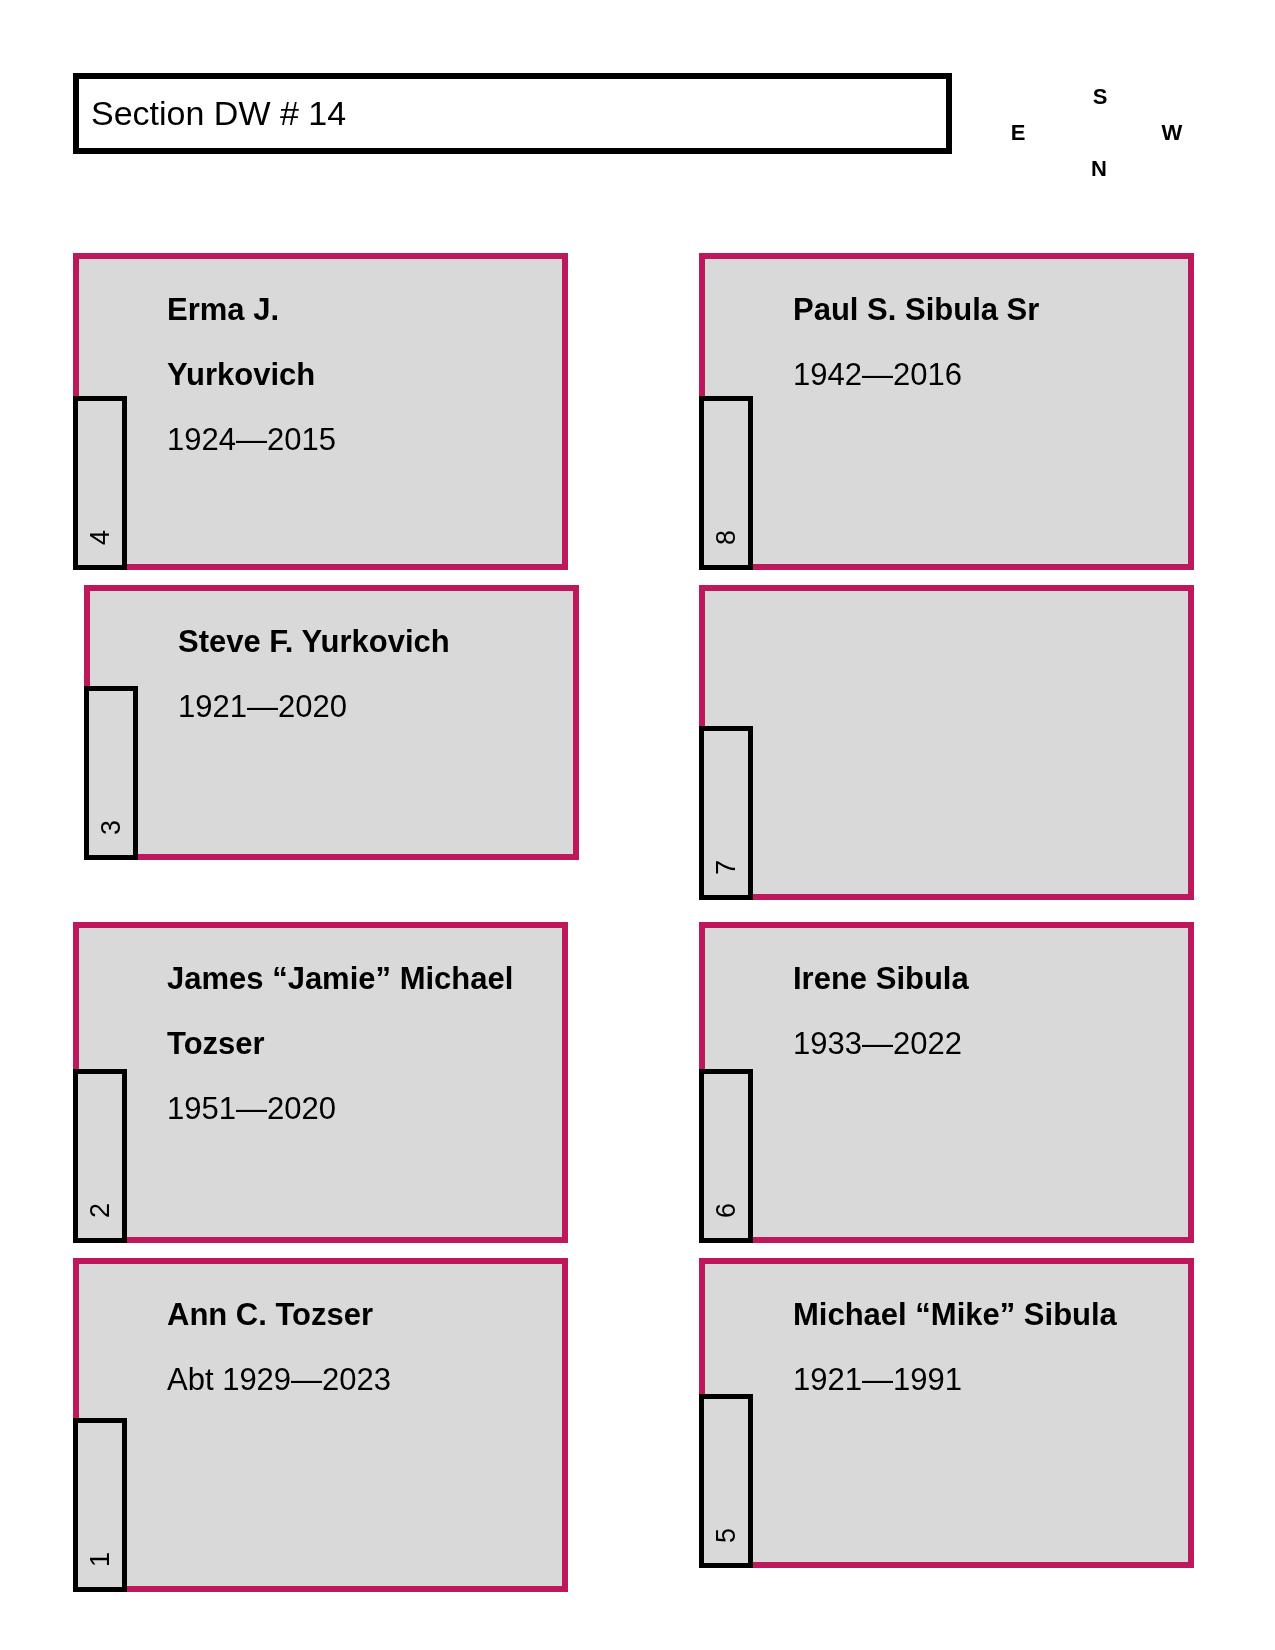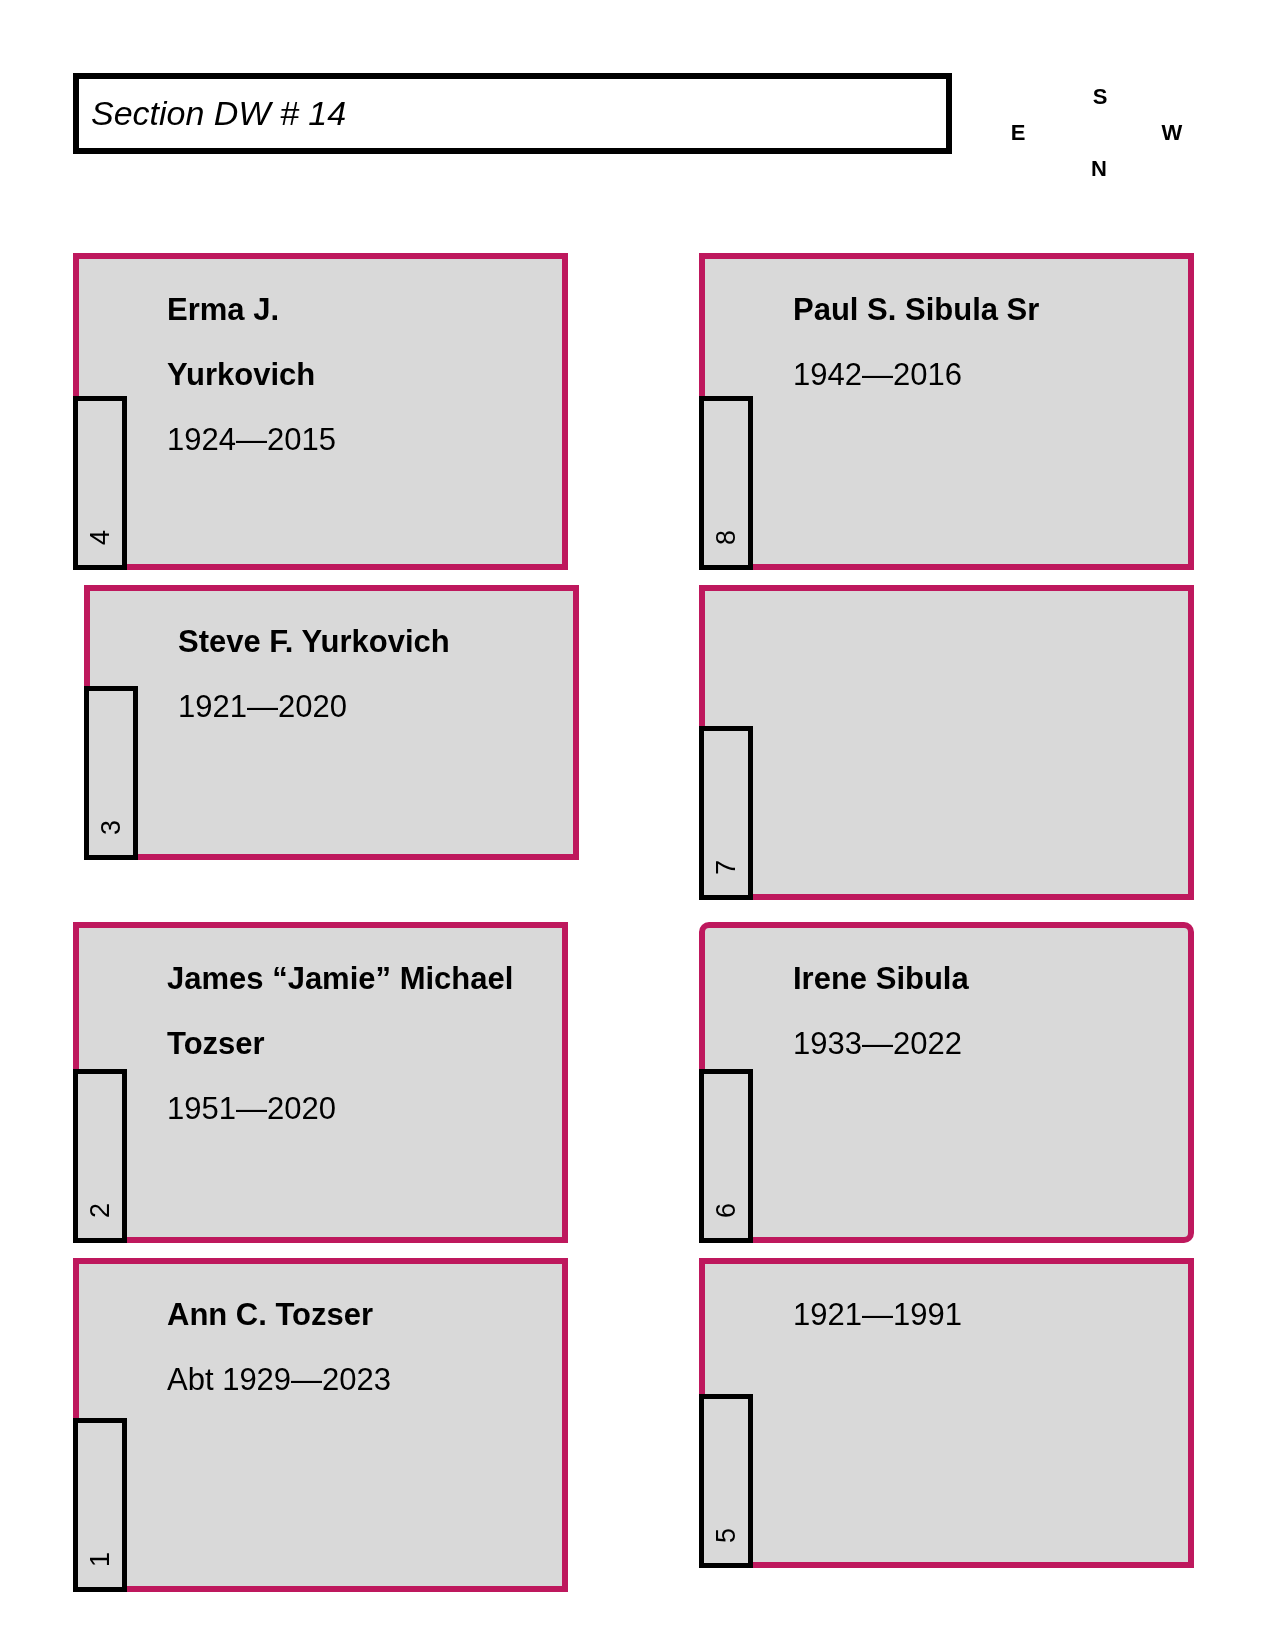--- a/index.html
+++ b/index.html
@@ -20,21 +20,20 @@
     position: absolute;
     left: 73px;
     top: 73px;
     width: 879px;
     height: 81px;
     border: 6px solid #000000;
     box-sizing: border-box;
     background: #ffffff;
     display: flex;
     align-items: center;
-    font-style: italic;
   }
   .title-box .title-text {
     font-size: 34px;
     padding-left: 12px;
     white-space: nowrap;
   }
   .compass { position: absolute; left: 0; top: 0; }
   .compass-letter {
     position: absolute;
     font-size: 22px;
@@ -139,21 +138,21 @@
     <div class="plot-lines">
           <div class="plot-line bold">James “Jamie” Michael</div>
           <div class="plot-line bold">Tozser</div>
           <div class="plot-line">1951—2020</div>
         </div>
     <div class="plot-tab">
       <span class="plot-num">2</span>
     </div>
   </div>
 
-  <div class="plot" style="left: 699px; top: 922px; height: 321px; border-radius: 10px;">
+  <div class="plot" style="left: 699px; top: 922px; height: 321px;">
     <div class="plot-lines">
           <div class="plot-line bold">Irene Sibula</div>
           <div class="plot-line">1933—2022</div>
         </div>
     <div class="plot-tab">
       <span class="plot-num">6</span>
     </div>
   </div>
 
   <div class="plot" style="left: 73px; top: 1258px; height: 334px;">
@@ -161,20 +160,21 @@
           <div class="plot-line bold">Ann C. Tozser</div>
           <div class="plot-line">Abt 1929—2023</div>
         </div>
     <div class="plot-tab">
       <span class="plot-num">1</span>
     </div>
   </div>
 
   <div class="plot" style="left: 699px; top: 1258px; height: 310px;">
     <div class="plot-lines">
+          <div class="plot-line bold">Michael “Mike” Sibula</div>
           <div class="plot-line">1921—1991</div>
         </div>
     <div class="plot-tab">
       <span class="plot-num">5</span>
     </div>
   </div>
 </div>
 
 </div>
 

